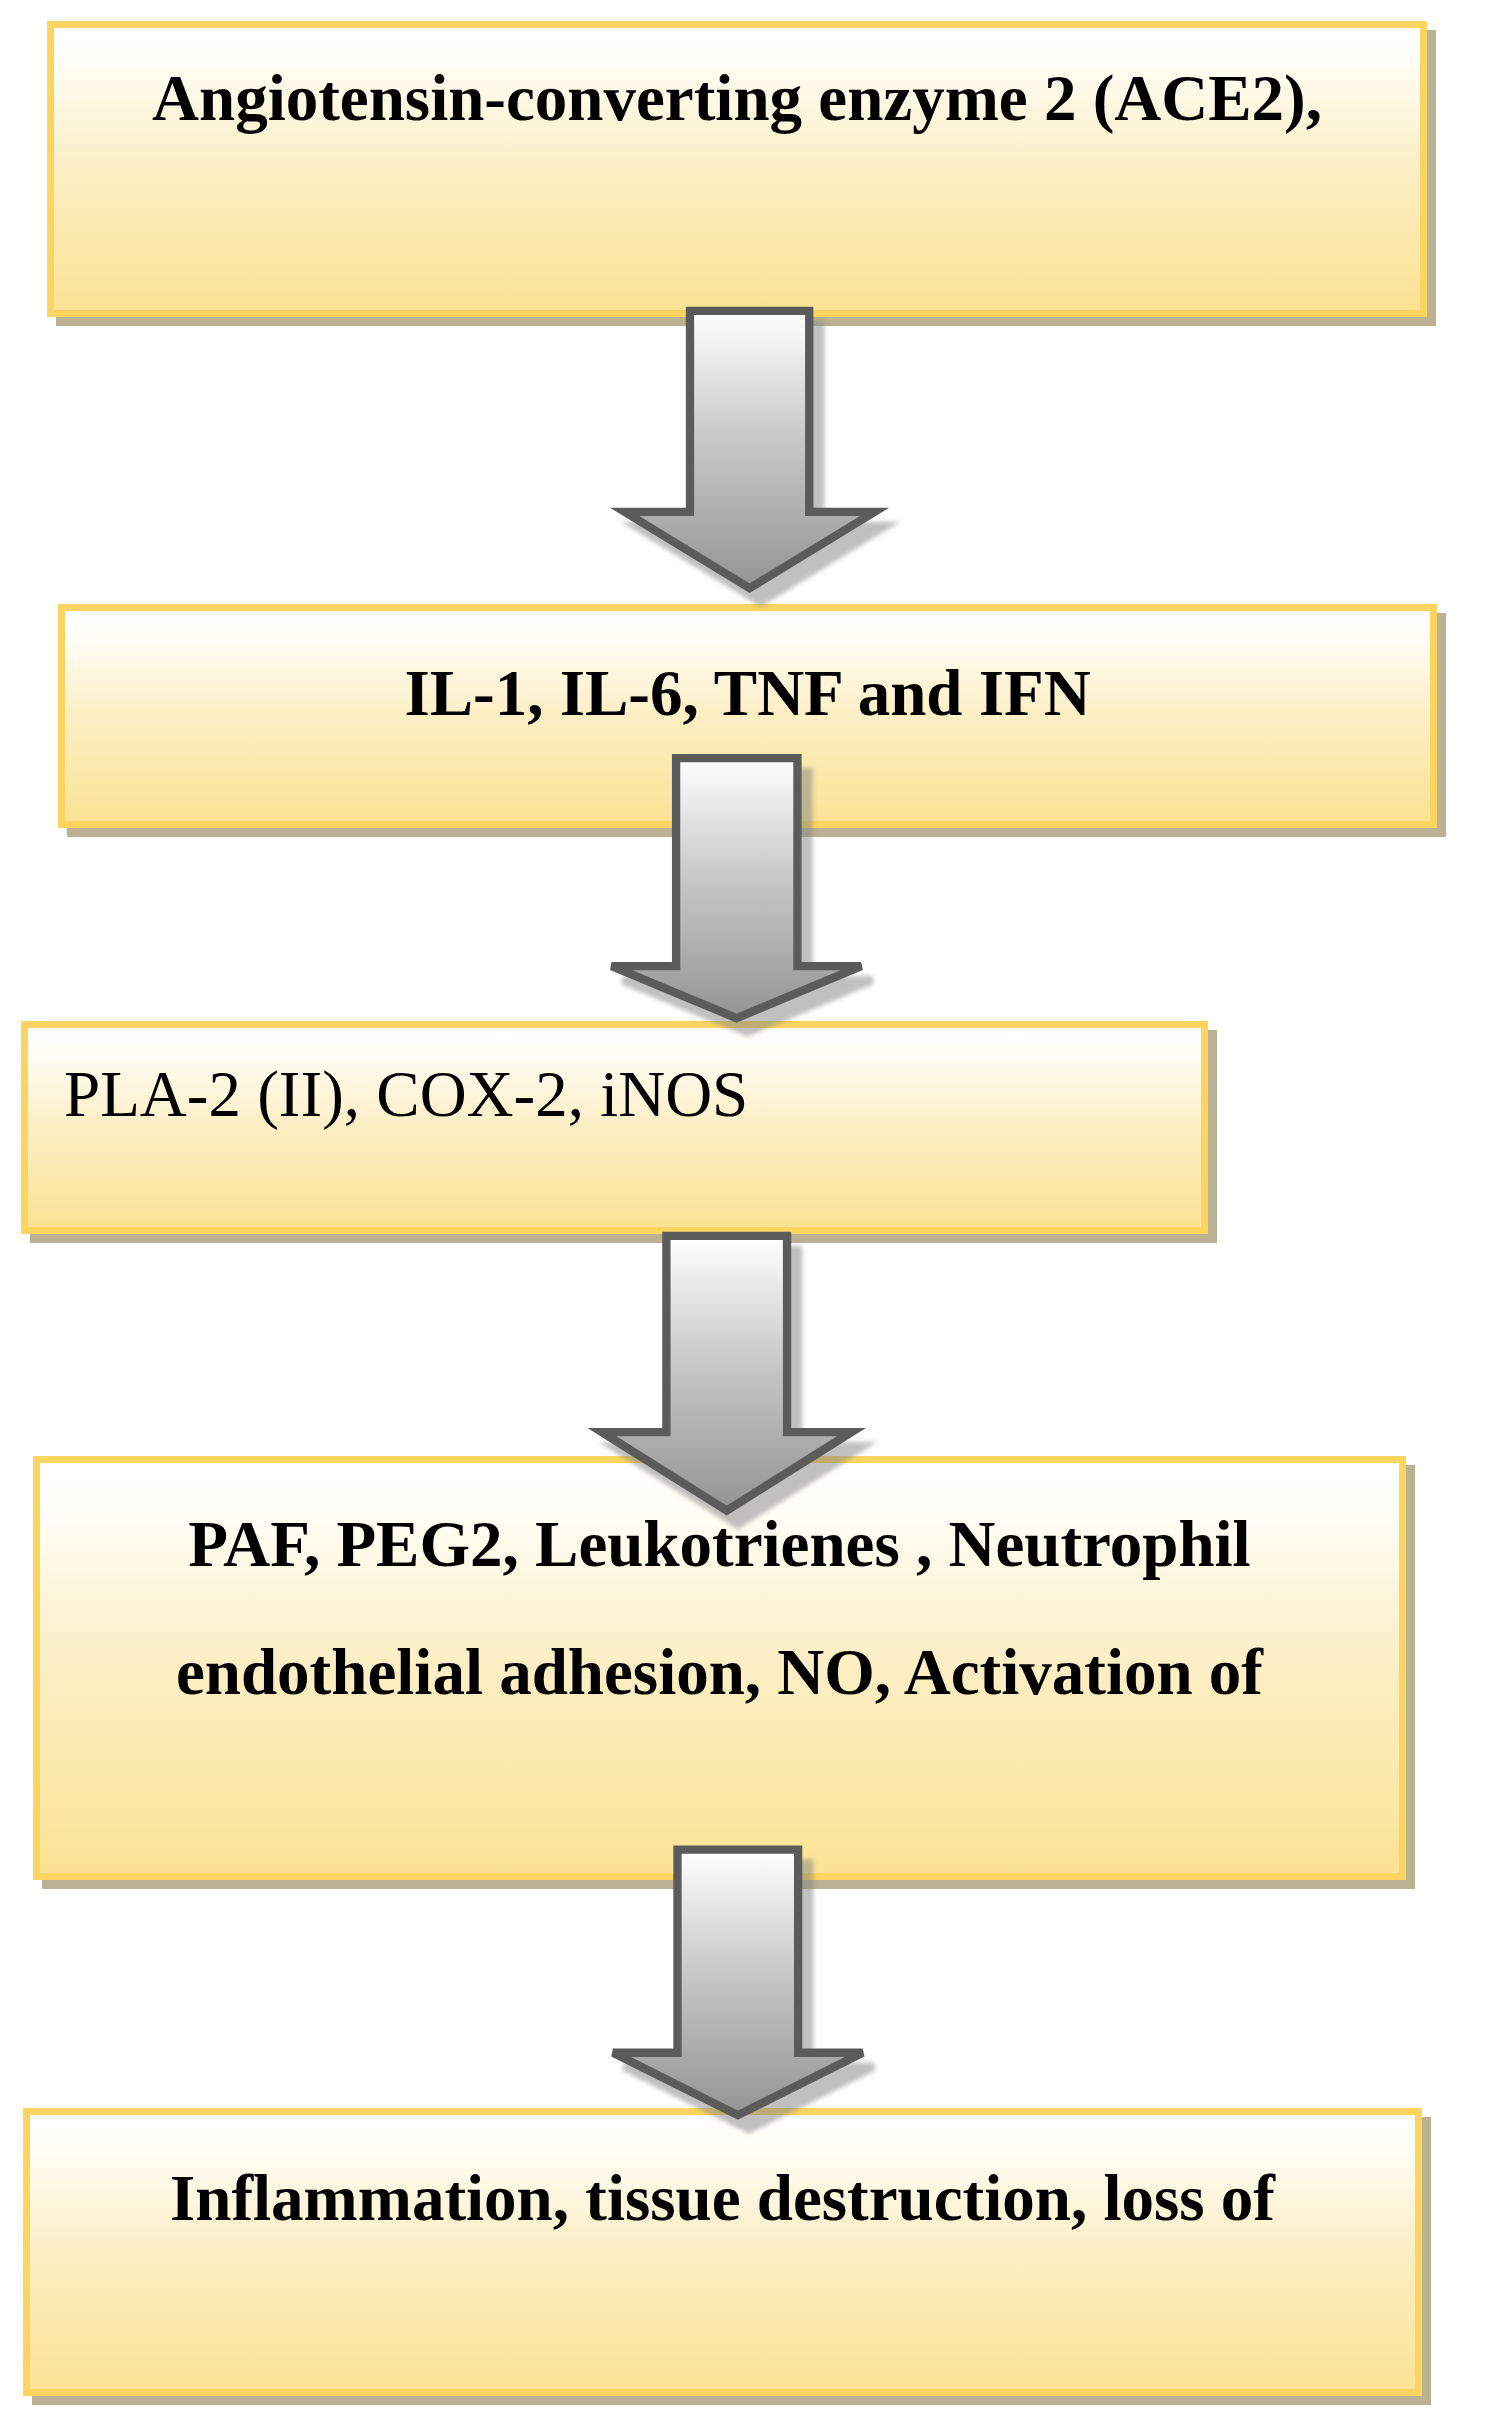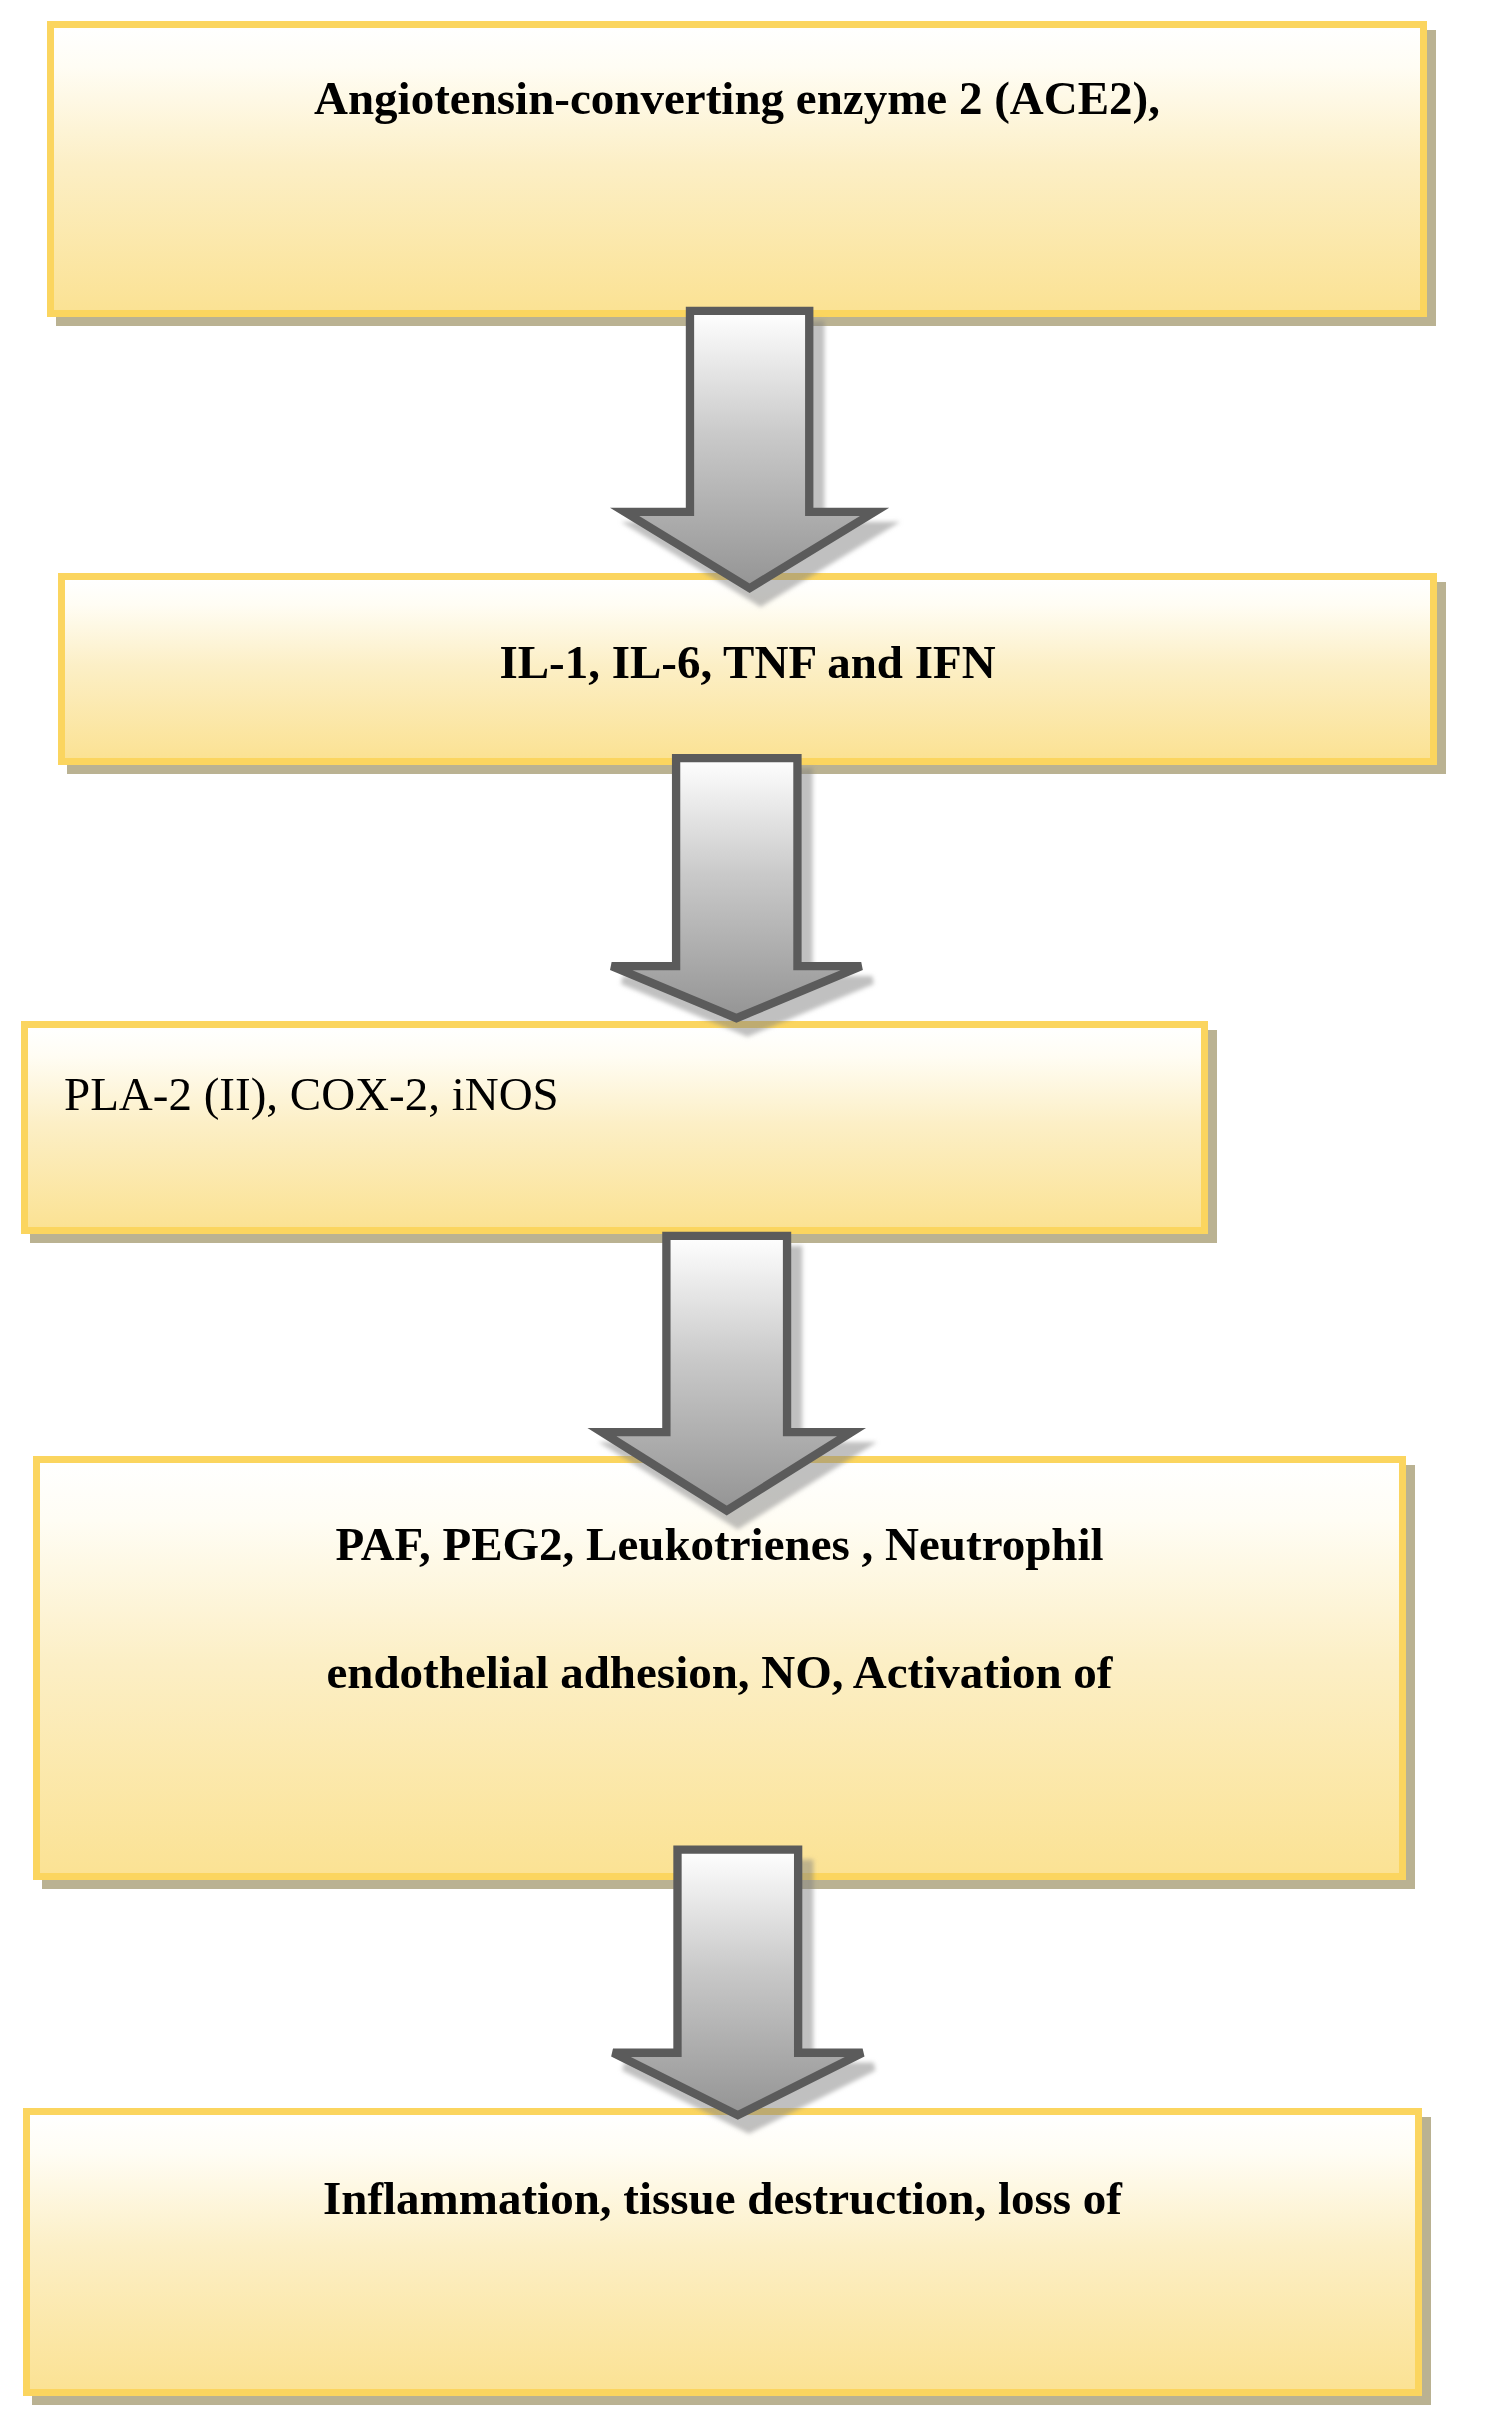--- a/index.html
+++ b/index.html
@@ -11,28 +11,28 @@
     font-family: "Liberation Serif", "DejaVu Serif", serif;
   }
   .fc-box {
     position: absolute;
     box-sizing: border-box;
     border: 7.6px solid #FBD55F;
     background: linear-gradient(180deg, #FFFFFF 0%, #FFFDF4 14%, #FCEFC6 48%, #FBE294 100%);
     box-shadow: 9px 9px 0 0 rgba(151,138,90,0.66);
     color: #000000;
     font-weight: bold;
-    font-size: 47px;
+    font-size: 65px;
     text-align: center;
     z-index: 1;
   }
   .fc-box .line { white-space: nowrap; }
 
   #box-ace2      { left: 47px;  top: 21px;   width: 1380px; height: 296px; padding-top: 20px;  line-height: 101px; }
-  #box-cytokines { left: 58px;  top: 573px;  width: 1379px; height: 192px; padding-top: 37px;  line-height: 90px; }
+  #box-cytokines { left: 58px;  top: 604px;  width: 1379px; height: 224px; padding-top: 37px;  line-height: 90px; }
   #box-enzymes   { left: 21px;  top: 1021px; width: 1187px; height: 213px; padding-top: 21px;  line-height: 90px;
                    font-weight: normal; text-align: left; padding-left: 36px; }
   #box-mediators { left: 33px;  top: 1456px; width: 1373px; height: 424px; padding-top: 17.3px;  line-height: 128px; }
   #box-outcome   { left: 23px;  top: 2108px; width: 1399px; height: 288px; padding-top: 25px;  line-height: 116px; }
 
   #arrow-layer {
     position: absolute; left: 0; top: 0;
     width: 1511px; height: 2426px;
     z-index: 10;
     pointer-events: none;

